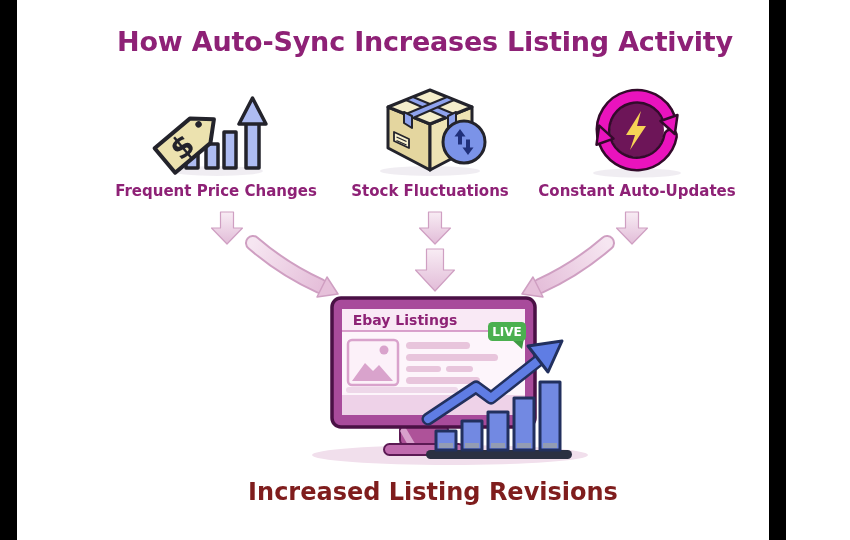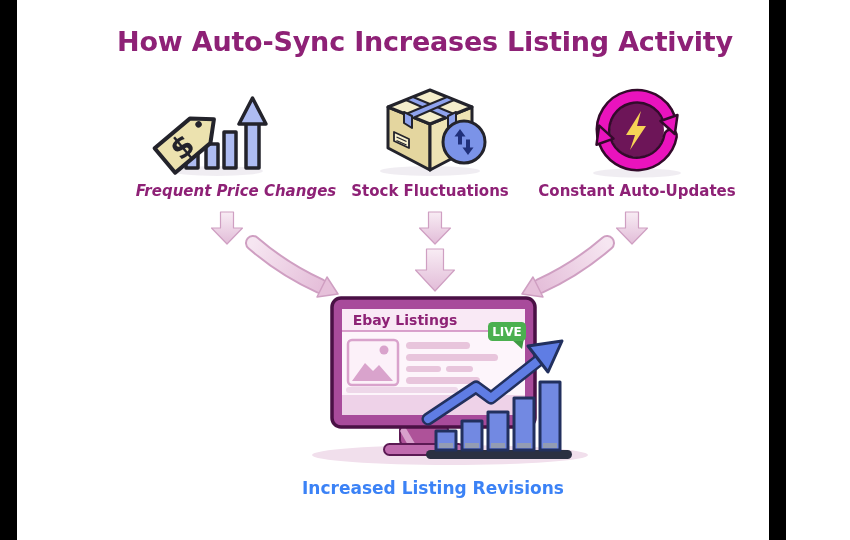--- a/index.html
+++ b/index.html
@@ -11,26 +11,26 @@
   .edge.left{left:0;}
   .edge.right{right:0;}
   .title{
     position:absolute;top:26px;left:20px;width:810px;margin:0;
     text-align:center;font-size:27px;font-weight:800;color:#8e2176;letter-spacing:-0.2px;
   }
   .factor-label{
     position:absolute;top:182px;height:22px;text-align:center;
     font-size:15px;font-weight:700;color:#8e2176;
   }
-  .fl1{left:126px;width:220px;font-style:italic;}
+  .fl1{left:106px;width:220px;}
   .fl2{left:330px;width:200px;}
   .fl3{left:527px;width:220px;}
   .result-label{
     position:absolute;top:478px;left:25px;width:816px;text-align:center;
-    font-size:17px;font-weight:700;color:#3b82f6;
+    font-size:24px;font-weight:700;color:#7f1d1d;
   }
   .icon-box{position:absolute;}
   .i1{left:160px;top:84px;width:115px;height:92px;}
   .i2{left:367px;top:82px;width:126px;height:94px;}
   .i3{left:578px;top:83px;width:118px;height:95px;}
   .arrows-svg{position:absolute;left:0;top:0;width:850px;height:540px;}
   .monitor-svg{position:absolute;left:300px;top:283px;width:360px;height:192px;}
   svg{display:block;overflow:visible;}
   .svg-txt{font-family:"DejaVu Sans","Liberation Sans",sans-serif;}
 </style>

